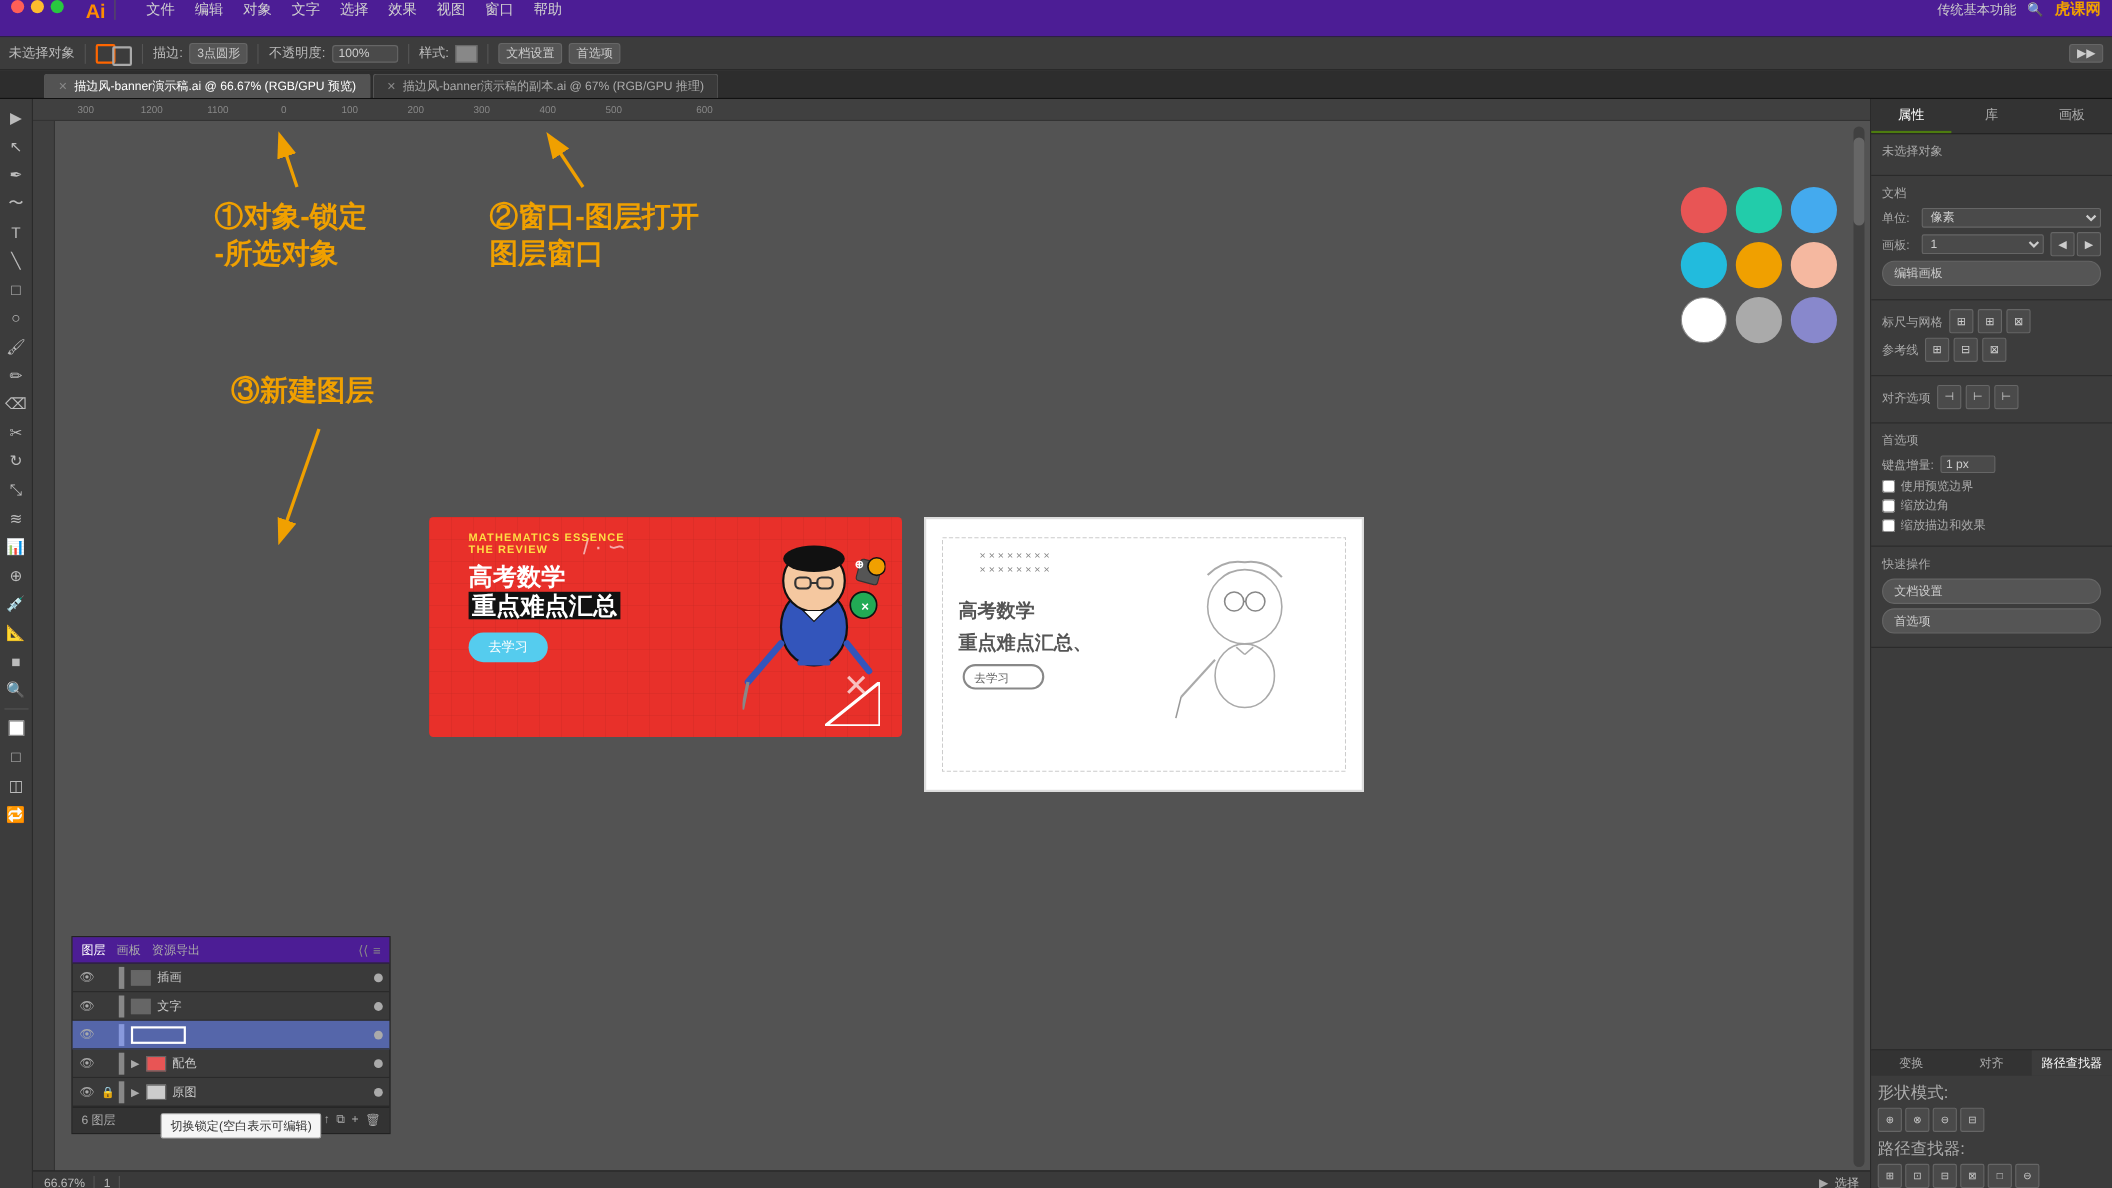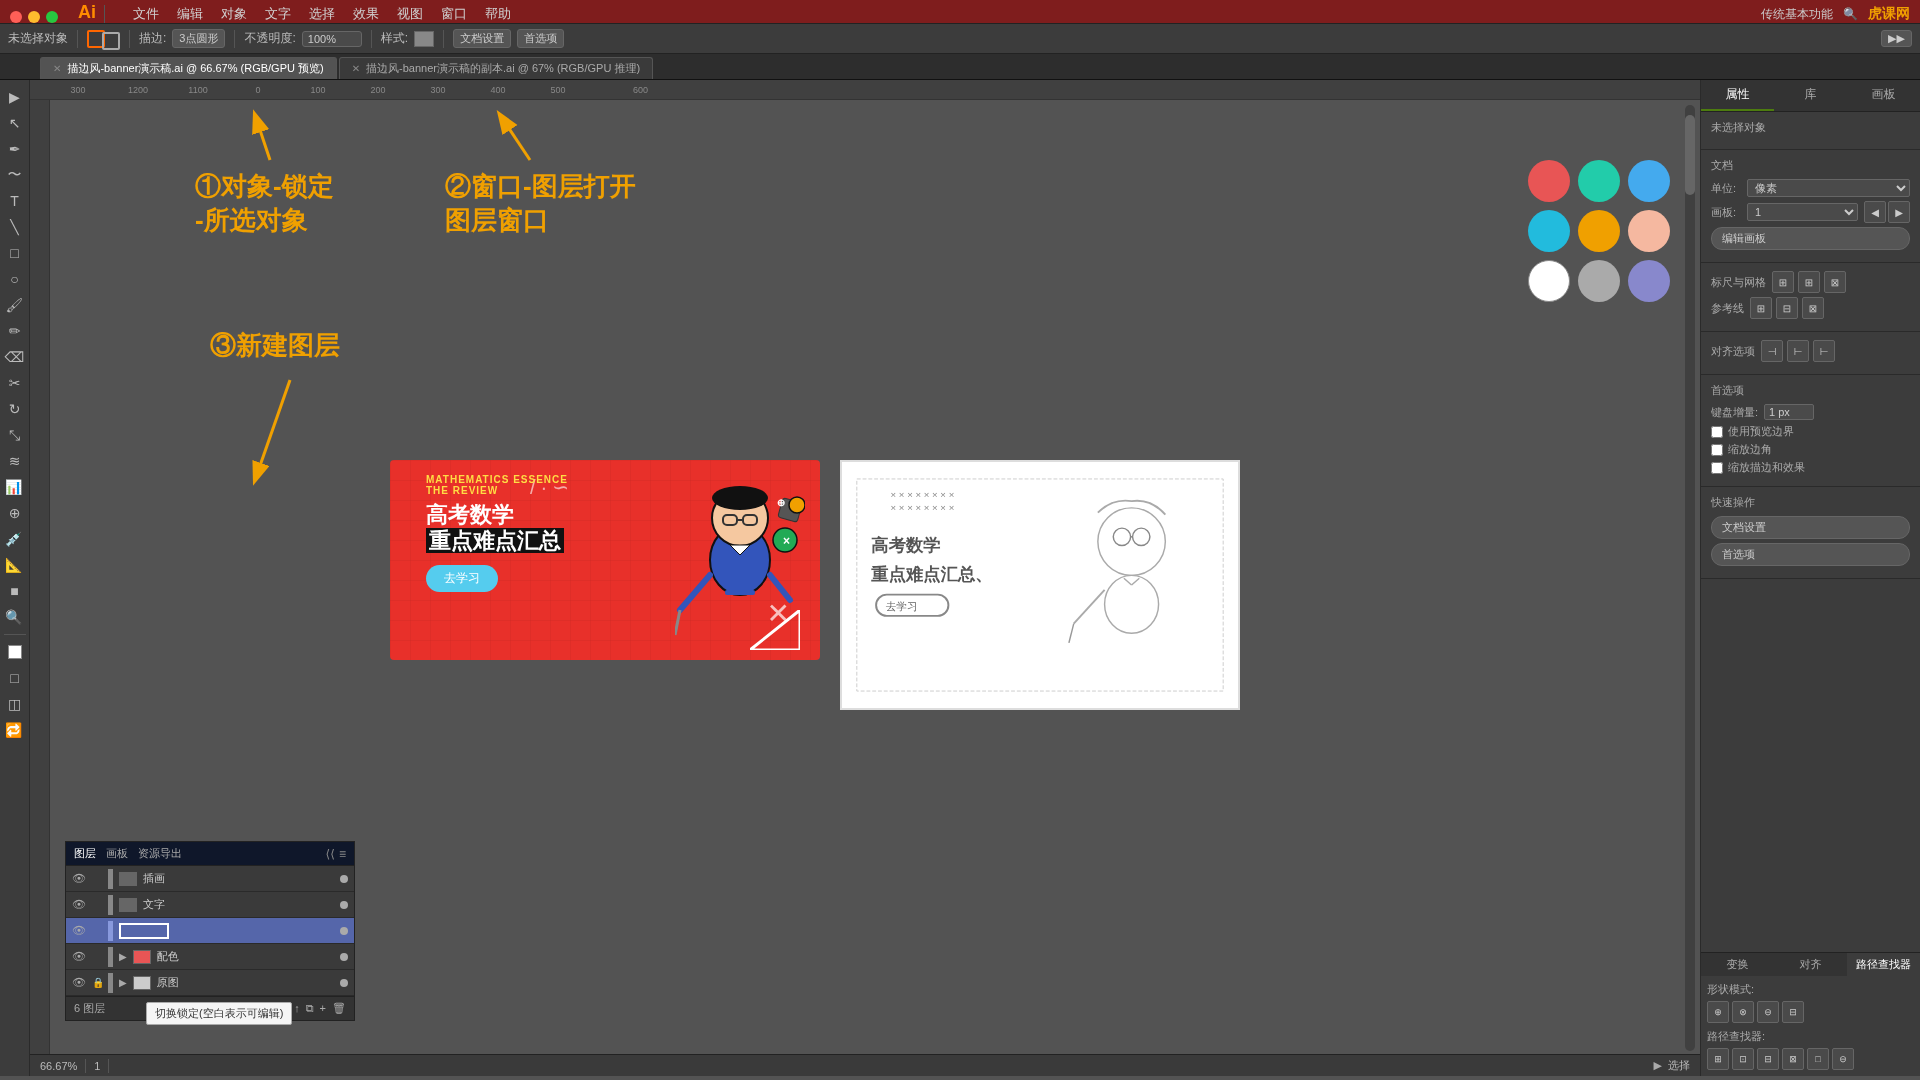--- a/index.html
+++ b/index.html
@@ -1,21 +1,21 @@
 <!DOCTYPE html>
 <html><head>
   <meta charset="utf-8">
   <style>
     * { margin: 0; padding: 0; box-sizing: border-box; }
     body { width: 1920px; height: 1080px; overflow: hidden; font-family: "PingFang SC", "Microsoft YaHei", sans-serif; background: #535353; }
 
     
     #titlebar {
-      width: 100%; height: 24px; background: #7f1d1d;
-      display: flex; align-items: flex-end; padding: 0 10px;
+      width: 100%; height: 34px; background: #4c1d95;
+      display: flex; align-items: flex-start; padding: 0 10px;
       border-bottom: 1px solid #222;
     }
     .traffic-lights { display: flex; gap: 6px; margin-right: 10px; }
     .tl { width: 12px; height: 12px; border-radius: 50%; }
     .tl-red { background: #ff5f57; }
     .tl-yellow { background: #febc2e; }
     .tl-green { background: #28c840; }
     #titlebar-menu { display: flex; gap: 18px; margin-left: 20px; }
     #titlebar-menu span { color: #d0d0d0; font-size: 13px; cursor: pointer; }
     #titlebar-logo { color: #ff8c00; font-size: 18px; font-weight: bold; margin-left: 10px; }
@@ -160,21 +160,21 @@
       color: #ccc; font-size: 10px; cursor: pointer;
     }
 
     
     #layers-panel {
       position: absolute; bottom: 55px; left: 35px;
       width: 290px; background: #3a3a3a; border: 1px solid #222;
       z-index: 20;
     }
     .lp-header {
-      display: flex; align-items: center; background: #0f172a; padding: 4px 8px;
+      display: flex; align-items: center; background: #4c1d95; padding: 4px 8px;
       border-bottom: 1px solid #222;
     }
     .lp-tabs { display: flex; gap: 10px; }
     .lp-tab { font-size: 11px; color: #aaa; cursor: pointer; }
     .lp-tab.active { color: #fff; }
     .lp-close { margin-left: auto; color: #888; font-size: 12px; cursor: pointer; }
     .lp-row {
       display: flex; align-items: center; padding: 3px 6px; gap: 4px;
       border-bottom: 1px solid #2a2a2a; height: 26px; cursor: pointer;
     }
@@ -203,21 +203,21 @@
       background: #3a3a3a; border-top: 1px solid #222;
       display: flex; align-items: center; padding: 0 10px; gap: 8px;
     }
     .status-item { color: #bbb; font-size: 11px; }
     .status-sep { width: 1px; height: 14px; background: #555; }
     .br-tabs { display: flex; background: #333; }
     .br-tab { flex: 1; text-align: center; padding: 4px; font-size: 11px; color: #aaa; cursor: pointer; }
     .br-tab.active { color: #fff; background: #3c3c3c; }
     .br-content { background: #3c3c3c; padding: 6px; }
     .br-row { display: flex; align-items: center; gap: 4px; margin-bottom: 4px; }
-    .br-label { color: #aaa; font-size: 11px; min-width: 60px; }
+    .br-label { color: #aaa; font-size: 15px; min-width: 60px; }
     .br-icon-row { display: flex; gap: 3px; }
     .br-icon-btn {
       width: 22px; height: 22px; background: #4a4a4a; border: 1px solid #666;
       border-radius: 2px; display: flex; align-items: center; justify-content: center;
       color: #ccc; font-size: 9px; cursor: pointer;
     }
     .checkbox-row { display: flex; align-items: center; gap: 5px; margin-bottom: 3px; }
     .checkbox-row input { width: 12px; height: 12px; }
     .checkbox-row label { color: #aaa; font-size: 11px; }
   </style>

